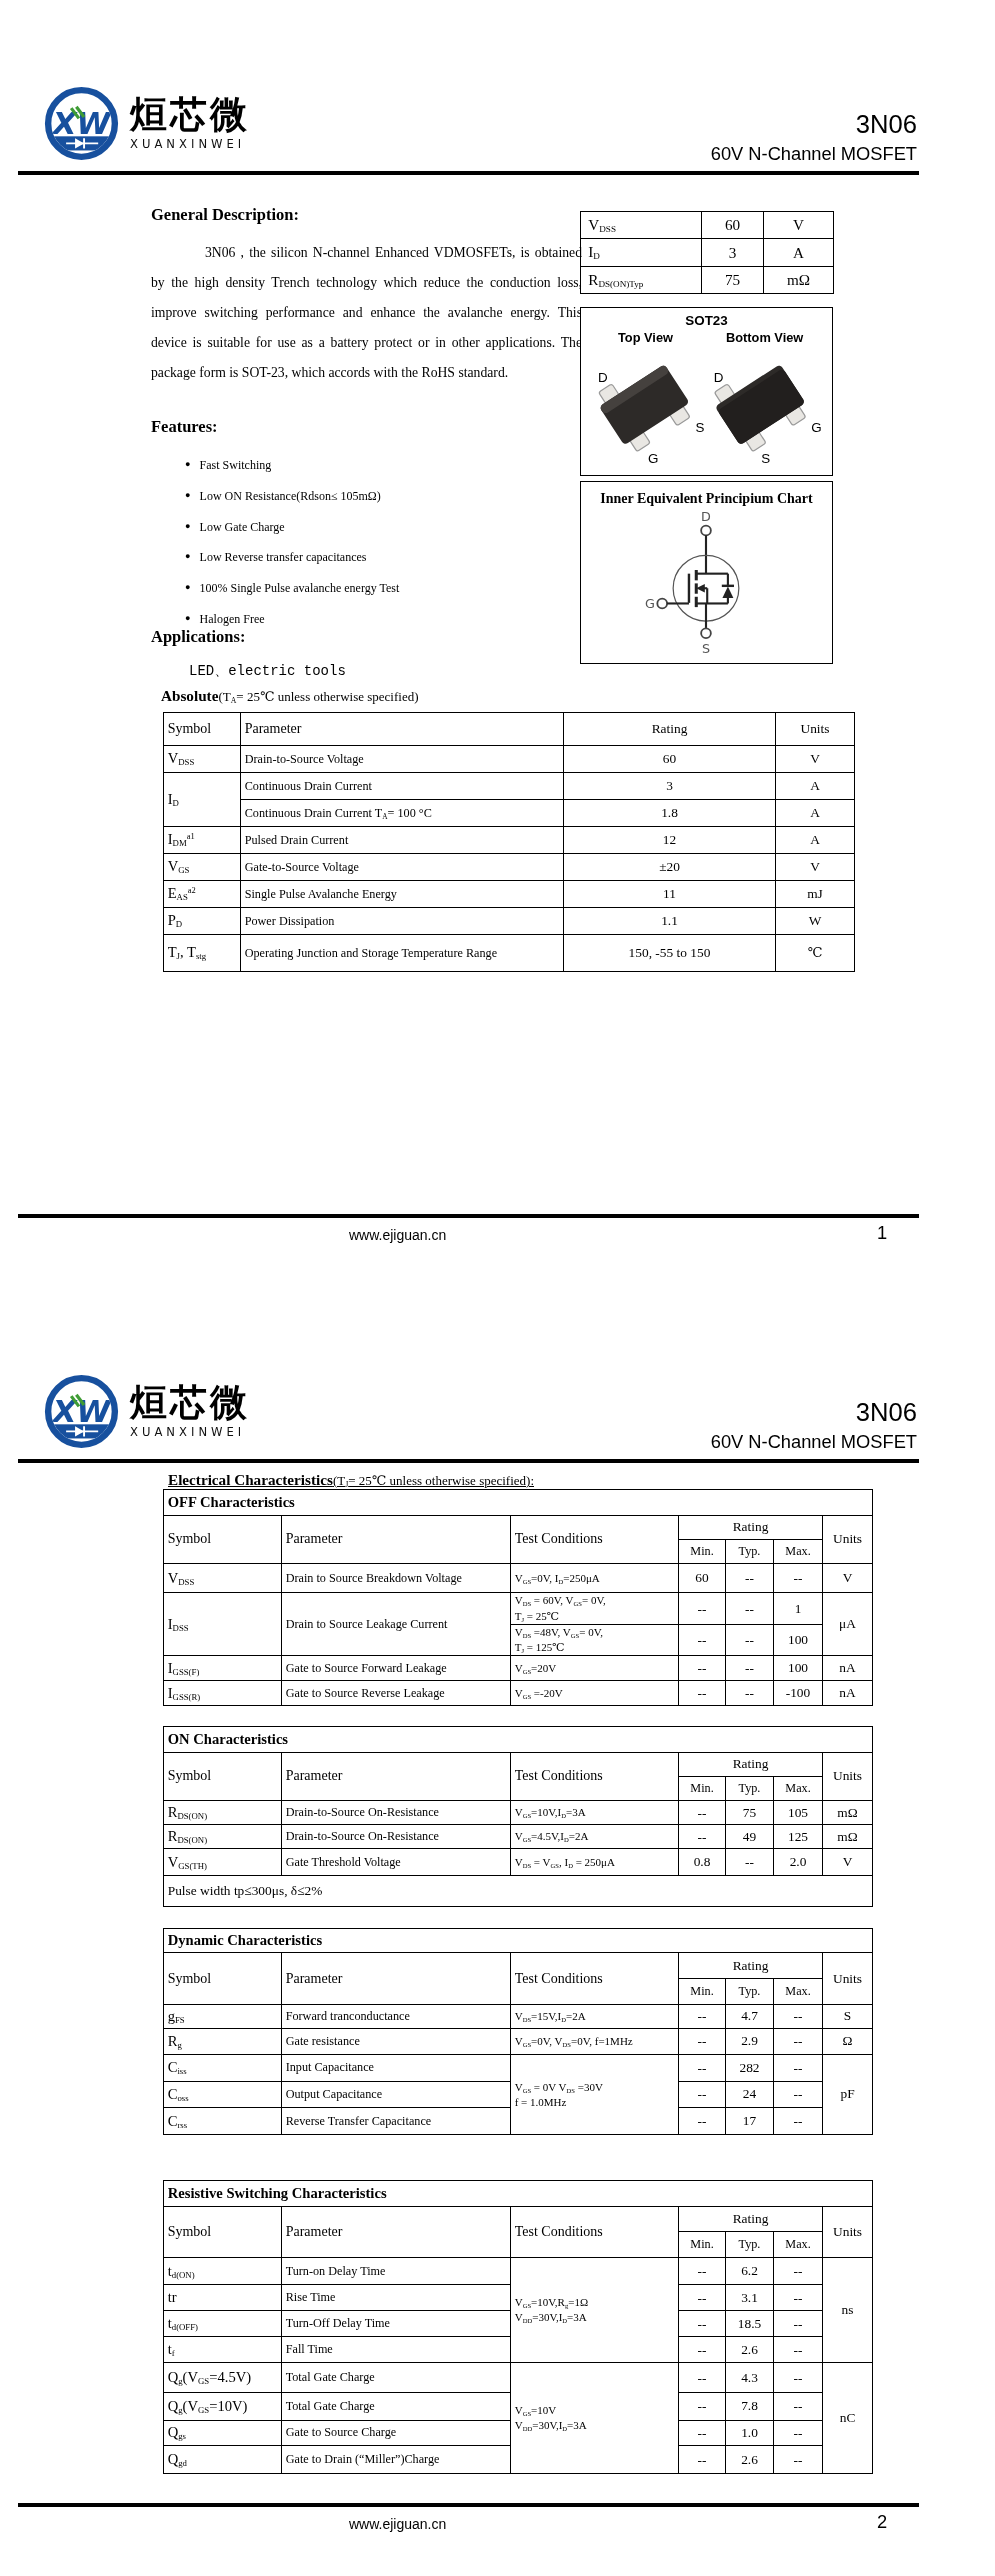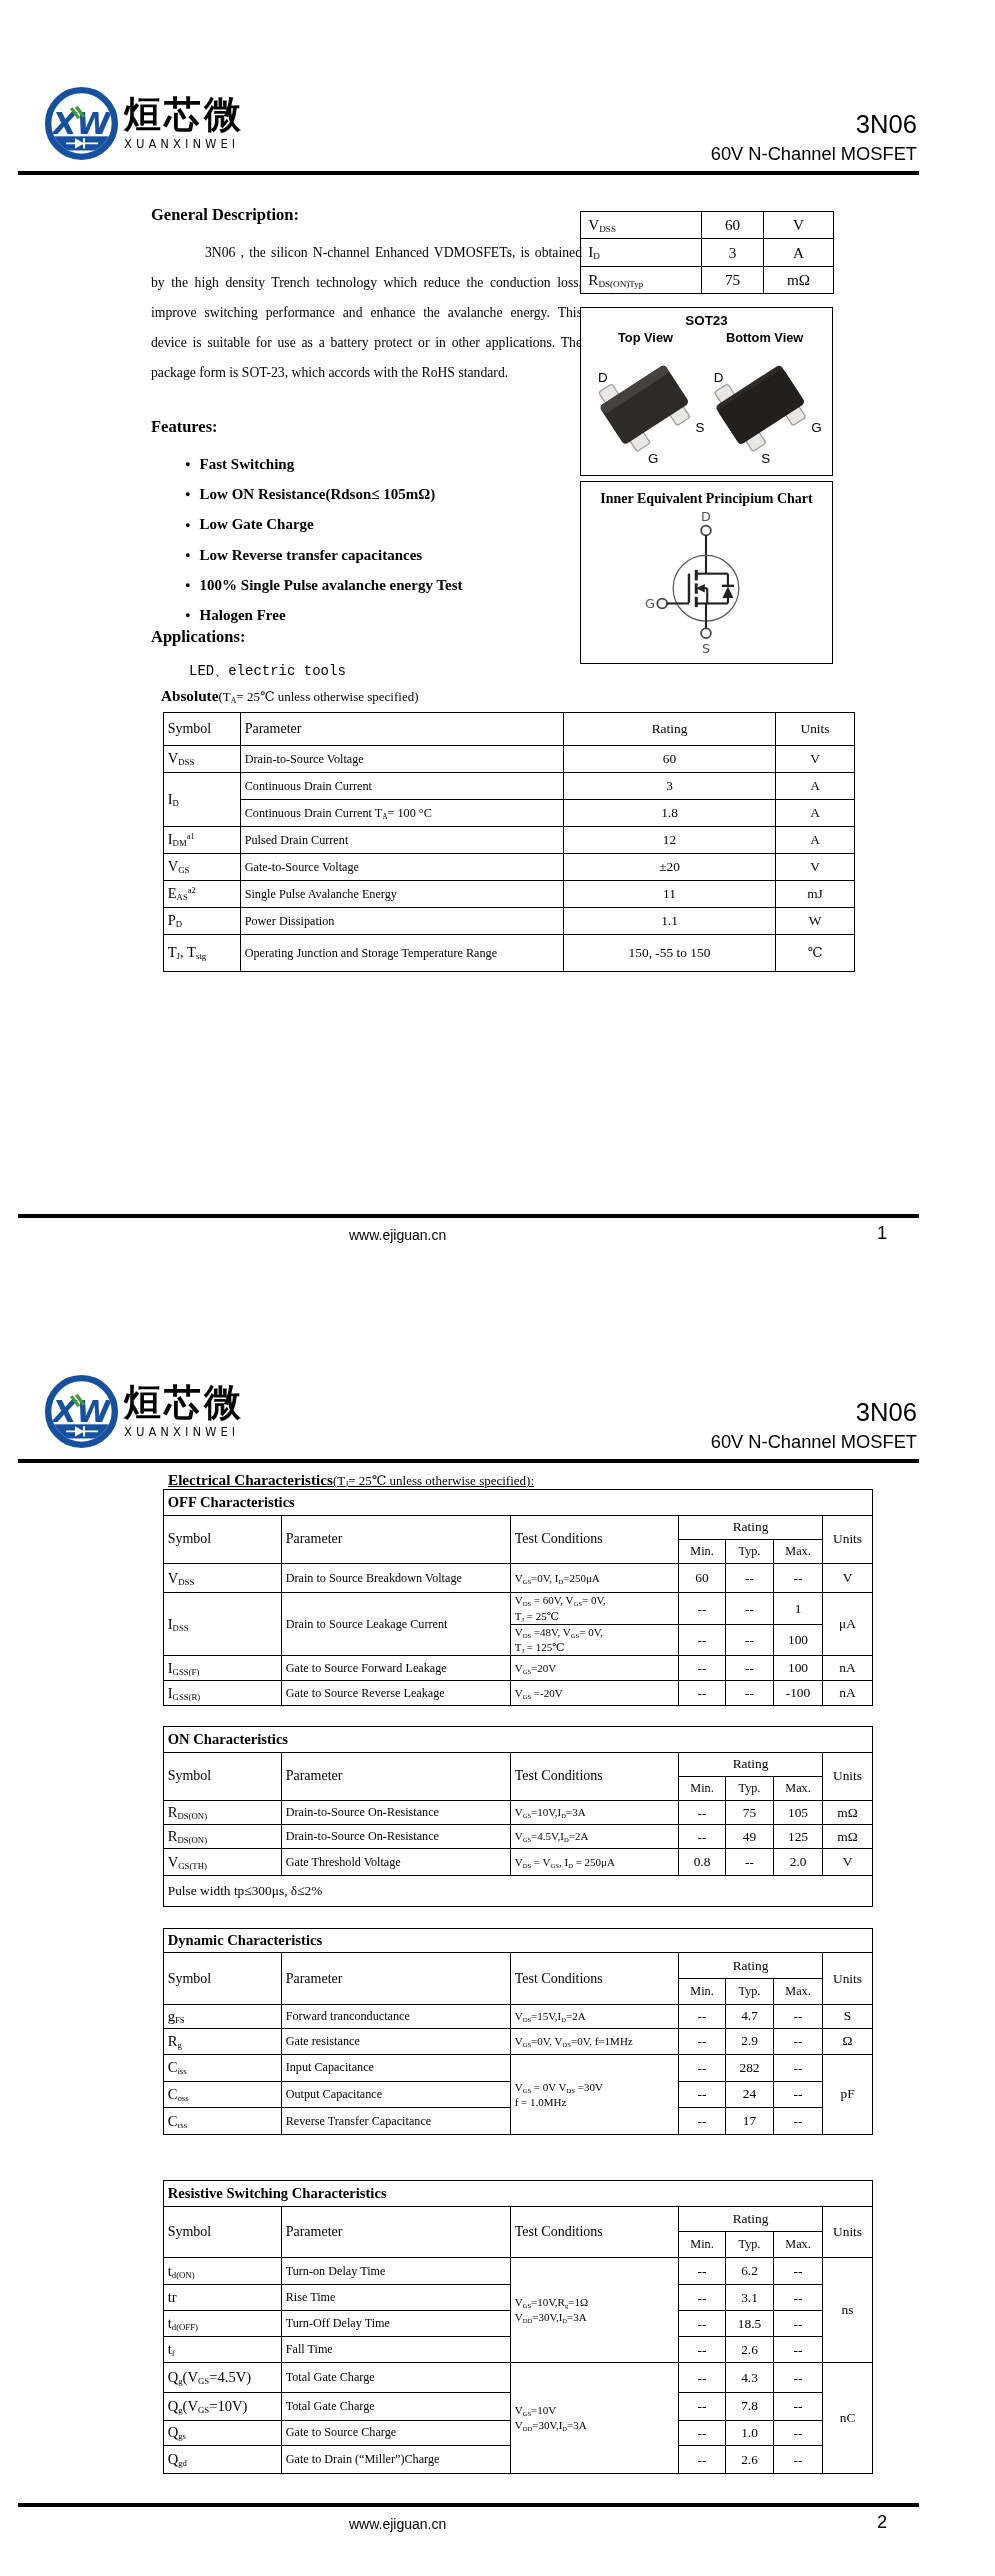--- a/index.html
+++ b/index.html
@@ -3,35 +3,35 @@
 <meta charset="utf-8">
 <style>
   html,body{margin:0;padding:0;background:#ffffff;}
   .sheet{position:relative;width:995px;height:2576px;background:#fff;color:#000;
          font-family:"Liberation Serif","DejaVu Serif",serif;}
   .page{position:absolute;left:0;width:995px;height:1288px;background:#fff;overflow:hidden;}
   #p1{top:0;} #p2{top:1288px;}
   .abs{position:absolute;}
 
   
-  .logo{display:flex;align-items:center;gap:4px;}
+  .logo{display:flex;align-items:center;gap:10px;}
   .brand-cn{font-family:"DejaVu Sans","Liberation Sans",sans-serif;font-weight:900;font-size:37px;line-height:1.05;letter-spacing:3px;color:#000;}
   .brand-en{font-family:"DejaVu Sans","Liberation Sans",sans-serif;font-weight:400;font-size:11.6px;letter-spacing:4px;color:#111;margin-top:1.8px;}
   .part{font-family:"Liberation Sans","DejaVu Sans",sans-serif;font-size:25.6px;line-height:1;}
   .subtitle{font-family:"Liberation Sans","DejaVu Sans",sans-serif;font-size:18.3px;line-height:1;}
   .rule{background:#000;height:4.3px;}
 
   
   .site{font-family:"Liberation Sans","DejaVu Sans",sans-serif;font-size:14px;}
   .pagenum{font-family:"Liberation Sans","DejaVu Sans",sans-serif;font-size:18.3px;}
 
   
   .h1s{font-weight:700;font-size:16.5px;}
   .gd-body{width:431px;font-size:13.7px;line-height:30px;text-align:justify;text-indent:54px;}
-  .feat{font-weight:700;font-size:15px;line-height:30px;white-space:nowrap;}
+  .feat{font-weight:400;font-size:12px;line-height:30px;white-space:nowrap;}
   .feat::before{content:"●";font-size:9.1px;margin-right:9.1px;vertical-align:1.8px;}
   .app-body{font-size:14px;}
   .tbl-head-line .b{font-weight:700;font-size:15.2px;}
   .tbl-head-line .r{font-size:13px;}
 
   
   table.ds{border-collapse:collapse;table-layout:fixed;width:100%;border:1.8px solid #000;}
   table.ds td{border:1.2px solid #000;padding:0 3.7px;overflow:hidden;}
   .sect td{font-weight:700;font-size:14.6px;padding-left:9.8px;border-bottom:1.8px solid #000;}
   .hl{font-size:14px;padding-left:8px;}

